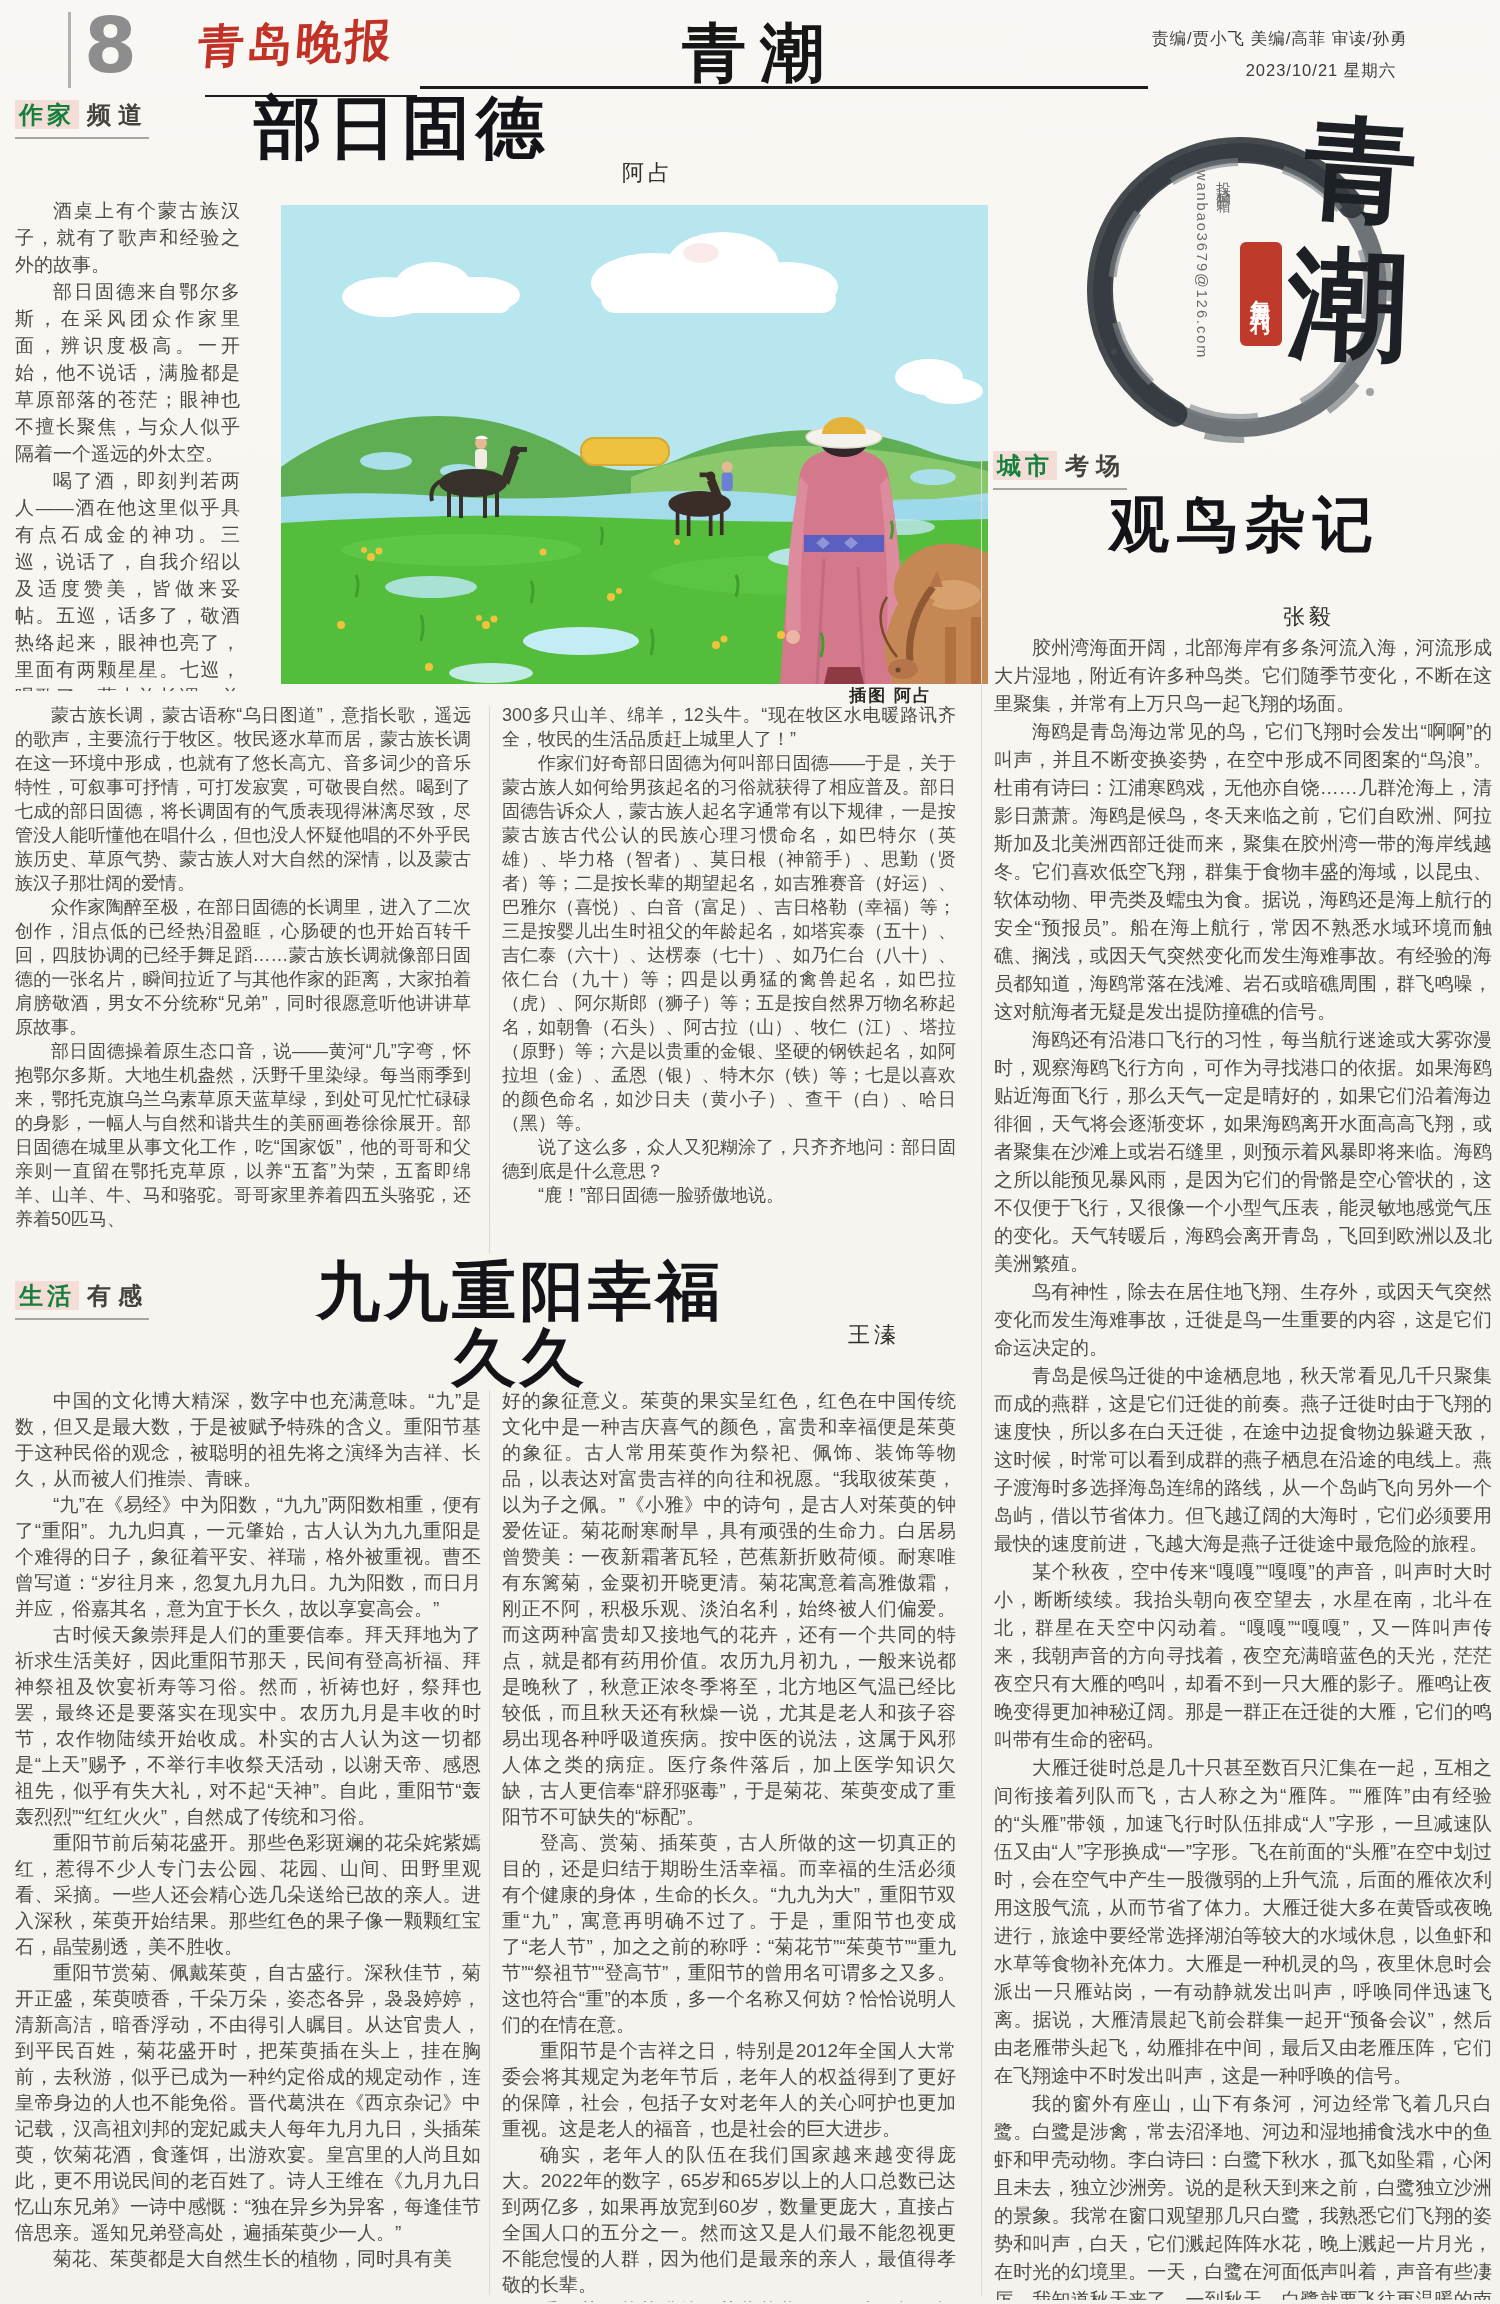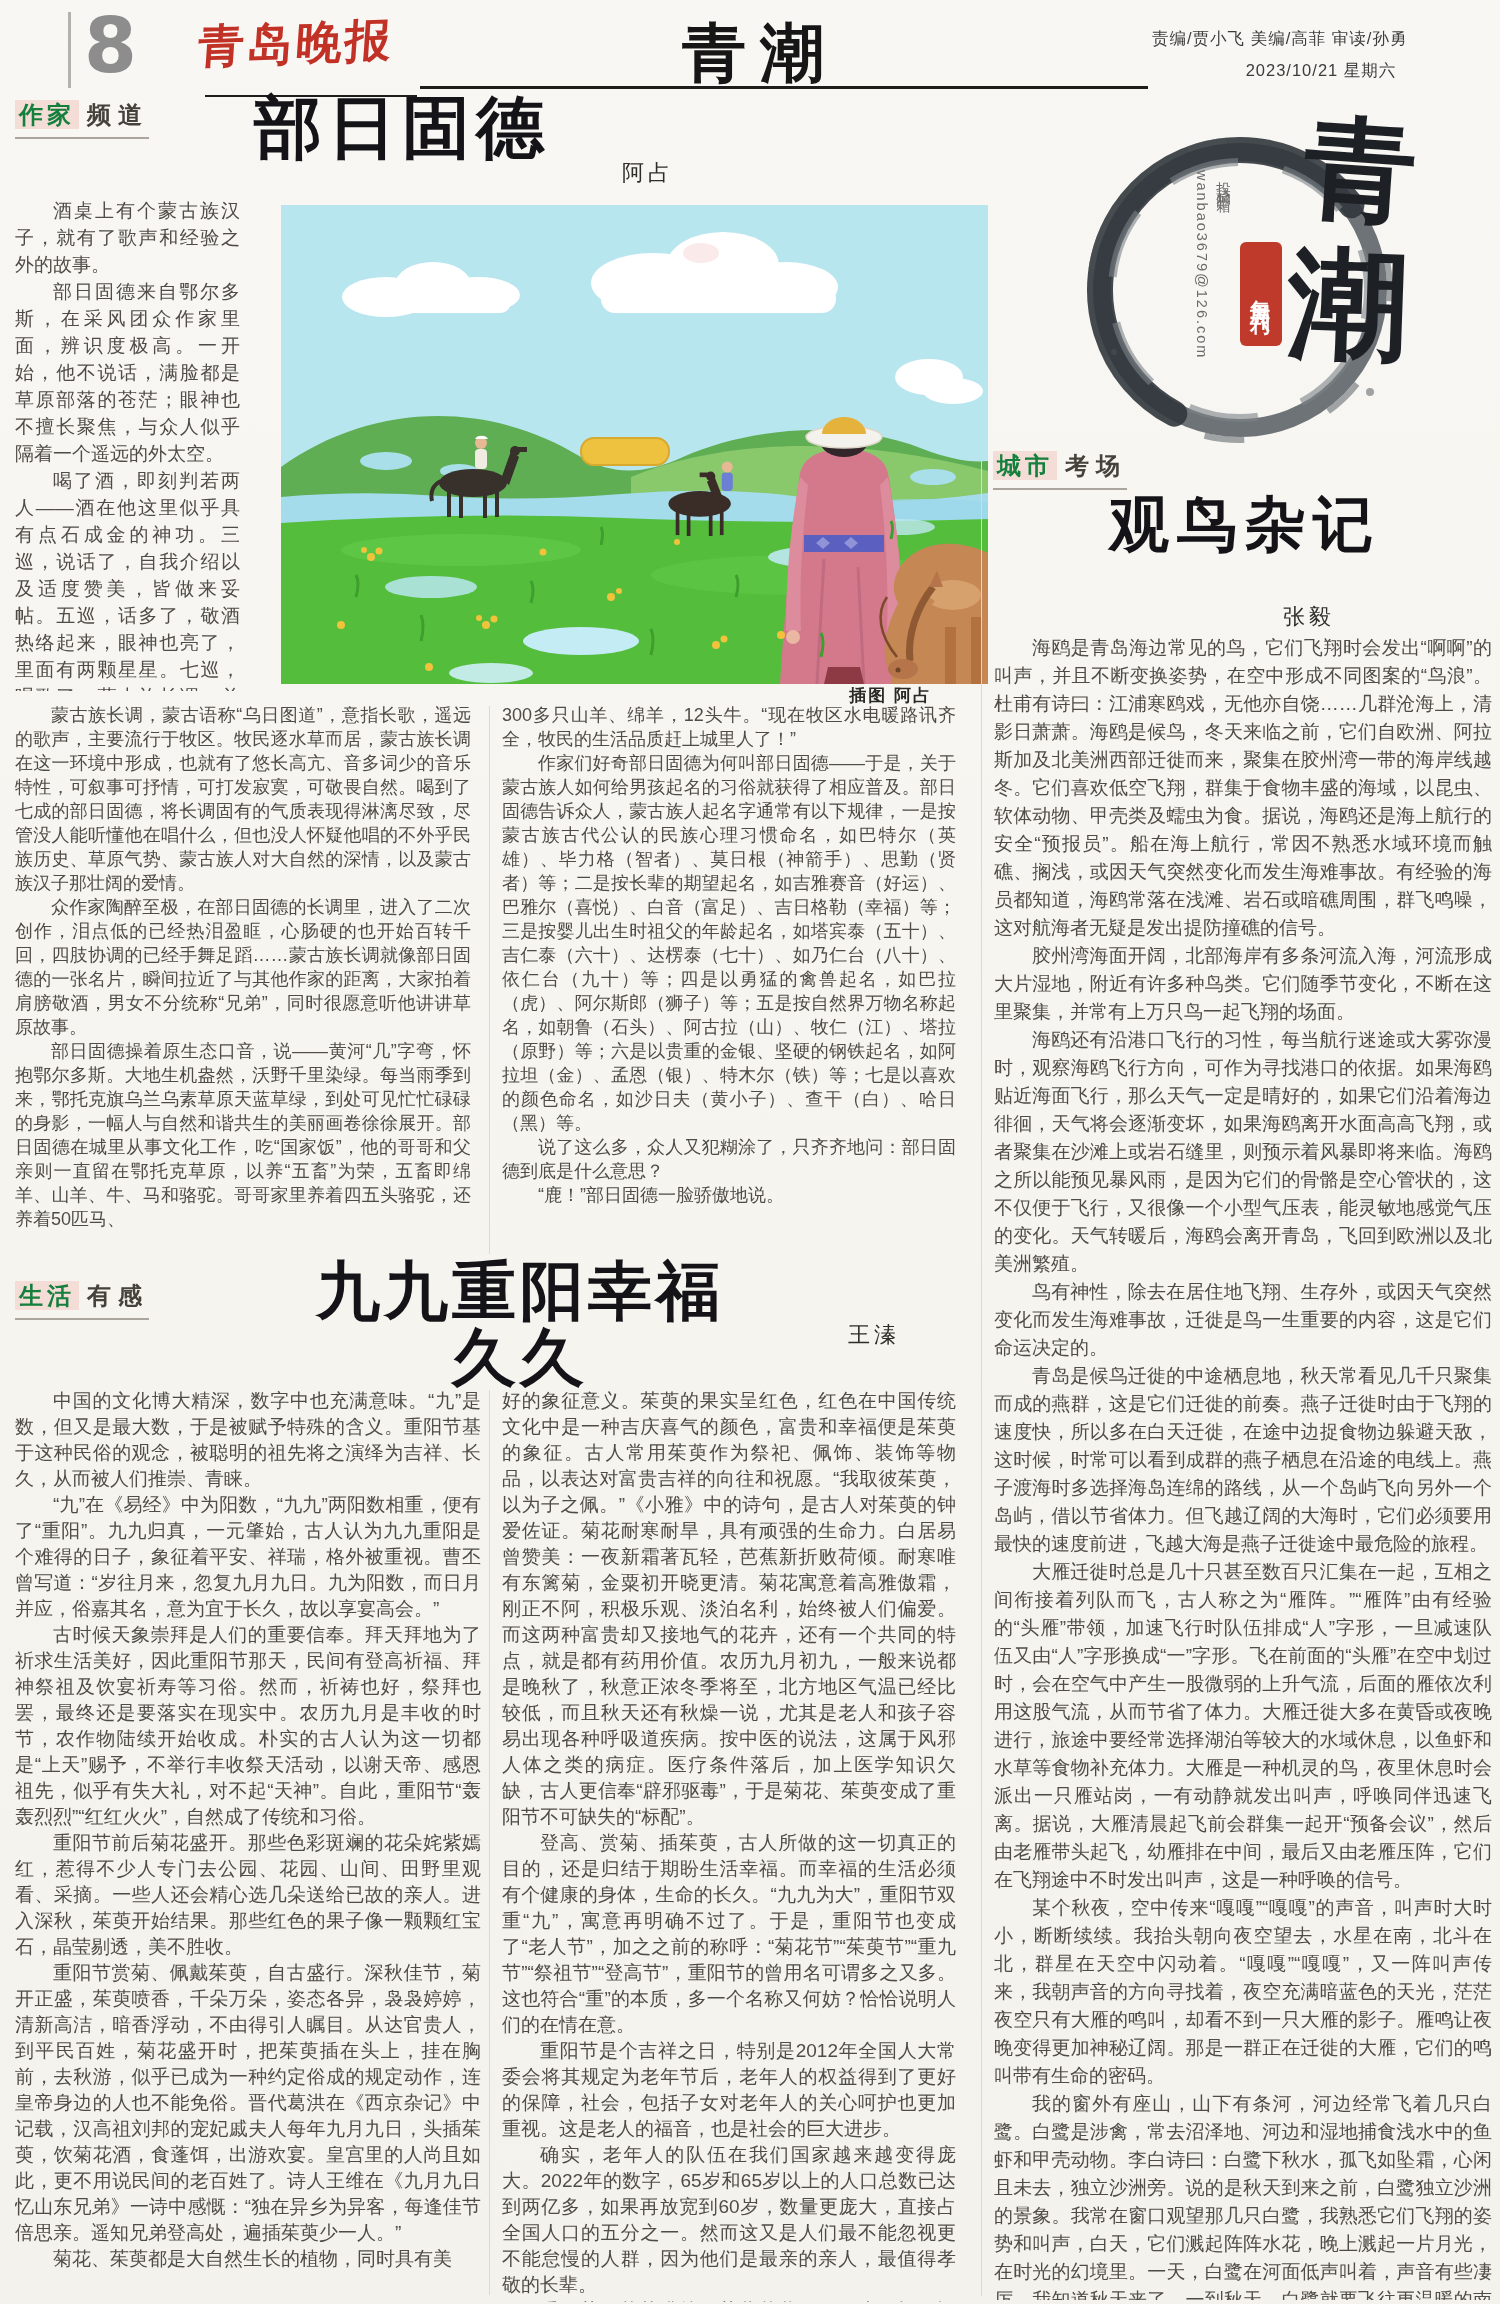--- a/index.html
+++ b/index.html
@@ -260,27 +260,27 @@
       <p>重阳菊开芬芳满枝，茱萸花黄果红。这一切无疑是献给老年人的，愿天下老年人健康长寿，幸福久久。</p>
     </div>
 
   <div class="abs kicker" style="left:993px;top:450px;">
     <span class="red">城市</span><span class="blk">考场</span>
   </div>
   <div class="abs headline h3" style="left:1020px;top:498px;width:450px;">观鸟杂记</div>
   <div class="abs author" style="left:1283px;top:602px;">张毅</div>
 
   <div class="abs col b19c" style="left:994px;top:634px;width:498px;height:1666px;">
+      <p>胶州湾海面开阔，北部海岸有多条河流入海，河流形成大片湿地，附近有许多种鸟类。它们随季节变化，不断在这里聚集，并常有上万只鸟一起飞翔的场面。</p>
       <p>海鸥是青岛海边常见的鸟，它们飞翔时会发出“啊啊”的叫声，并且不断变换姿势，在空中形成不同图案的“鸟浪”。杜甫有诗曰：江浦寒鸥戏，无他亦自饶……几群沧海上，清影日萧萧。海鸥是候鸟，冬天来临之前，它们自欧洲、阿拉斯加及北美洲西部迁徙而来，聚集在胶州湾一带的海岸线越冬。它们喜欢低空飞翔，群集于食物丰盛的海域，以昆虫、软体动物、甲壳类及蠕虫为食。据说，海鸥还是海上航行的安全“预报员”。船在海上航行，常因不熟悉水域环境而触礁、搁浅，或因天气突然变化而发生海难事故。有经验的海员都知道，海鸥常落在浅滩、岩石或暗礁周围，群飞鸣噪，这对航海者无疑是发出提防撞礁的信号。</p>
-      <p>胶州湾海面开阔，北部海岸有多条河流入海，河流形成大片湿地，附近有许多种鸟类。它们随季节变化，不断在这里聚集，并常有上万只鸟一起飞翔的场面。</p>
       <p>海鸥还有沿港口飞行的习性，每当航行迷途或大雾弥漫时，观察海鸥飞行方向，可作为寻找港口的依据。如果海鸥贴近海面飞行，那么天气一定是晴好的，如果它们沿着海边徘徊，天气将会逐渐变坏，如果海鸥离开水面高高飞翔，或者聚集在沙滩上或岩石缝里，则预示着风暴即将来临。海鸥之所以能预见暴风雨，是因为它们的骨骼是空心管状的，这不仅便于飞行，又很像一个小型气压表，能灵敏地感觉气压的变化。天气转暖后，海鸥会离开青岛，飞回到欧洲以及北美洲繁殖。</p>
       <p>鸟有神性，除去在居住地飞翔、生存外，或因天气突然变化而发生海难事故，迁徙是鸟一生重要的内容，这是它们命运决定的。</p>
       <p>青岛是候鸟迁徙的中途栖息地，秋天常看见几千只聚集而成的燕群，这是它们迁徙的前奏。燕子迁徙时由于飞翔的速度快，所以多在白天迁徙，在途中边捉食物边躲避天敌，这时候，时常可以看到成群的燕子栖息在沿途的电线上。燕子渡海时多选择海岛连绵的路线，从一个岛屿飞向另外一个岛屿，借以节省体力。但飞越辽阔的大海时，它们必须要用最快的速度前进，飞越大海是燕子迁徙途中最危险的旅程。</p>
+      <p>某个秋夜，空中传来“嘎嘎”“嘎嘎”的声音，叫声时大时小，断断续续。我抬头朝向夜空望去，水星在南，北斗在北，群星在天空中闪动着。“嘎嘎”“嘎嘎”，又一阵叫声传来，我朝声音的方向寻找着，夜空充满暗蓝色的天光，茫茫夜空只有大雁的鸣叫，却看不到一只大雁的影子。雁鸣让夜晚变得更加神秘辽阔。那是一群正在迁徙的大雁，它们的鸣叫带有生命的密码。</p>
       <p>大雁迁徙时总是几十只甚至数百只汇集在一起，互相之间衔接着列队而飞，古人称之为“雁阵。”“雁阵”由有经验的“头雁”带领，加速飞行时队伍排成“人”字形，一旦减速队伍又由“人”字形换成“一”字形。飞在前面的“头雁”在空中划过时，会在空气中产生一股微弱的上升气流，后面的雁依次利用这股气流，从而节省了体力。大雁迁徙大多在黄昏或夜晚进行，旅途中要经常选择湖泊等较大的水域休息，以鱼虾和水草等食物补充体力。大雁是一种机灵的鸟，夜里休息时会派出一只雁站岗，一有动静就发出叫声，呼唤同伴迅速飞离。据说，大雁清晨起飞前会群集一起开“预备会议”，然后由老雁带头起飞，幼雁排在中间，最后又由老雁压阵，它们在飞翔途中不时发出叫声，这是一种呼唤的信号。</p>
-      <p>某个秋夜，空中传来“嘎嘎”“嘎嘎”的声音，叫声时大时小，断断续续。我抬头朝向夜空望去，水星在南，北斗在北，群星在天空中闪动着。“嘎嘎”“嘎嘎”，又一阵叫声传来，我朝声音的方向寻找着，夜空充满暗蓝色的天光，茫茫夜空只有大雁的鸣叫，却看不到一只大雁的影子。雁鸣让夜晚变得更加神秘辽阔。那是一群正在迁徙的大雁，它们的鸣叫带有生命的密码。</p>
       <p>我的窗外有座山，山下有条河，河边经常飞着几只白鹭。白鹭是涉禽，常去沼泽地、河边和湿地捕食浅水中的鱼虾和甲壳动物。李白诗曰：白鹭下秋水，孤飞如坠霜，心闲且未去，独立沙洲旁。说的是秋天到来之前，白鹭独立沙洲的景象。我常在窗口观望那几只白鹭，我熟悉它们飞翔的姿势和叫声，白天，它们溅起阵阵水花，晚上溅起一片月光，在时光的幻境里。一天，白鹭在河面低声叫着，声音有些凄厉，我知道秋天来了。一到秋天，白鹭就要飞往更温暖的南方，这样的日子已有许多个年头。不久，几只白鹭加入了迁徙的队伍，它们起飞时掠起的水花，在河面久久不散，它们展翅拍击气流的样子十分漂亮。</p>
     </div>
 
   <div class="abs vrule" style="left:489px;top:706px;height:548px;"></div>
   <div class="abs vrule" style="left:489px;top:1390px;height:905px;"></div>
   <div class="abs vrule" style="left:981px;top:456px;height:1840px;"></div>
 
 </div>
 
 </body></html>

